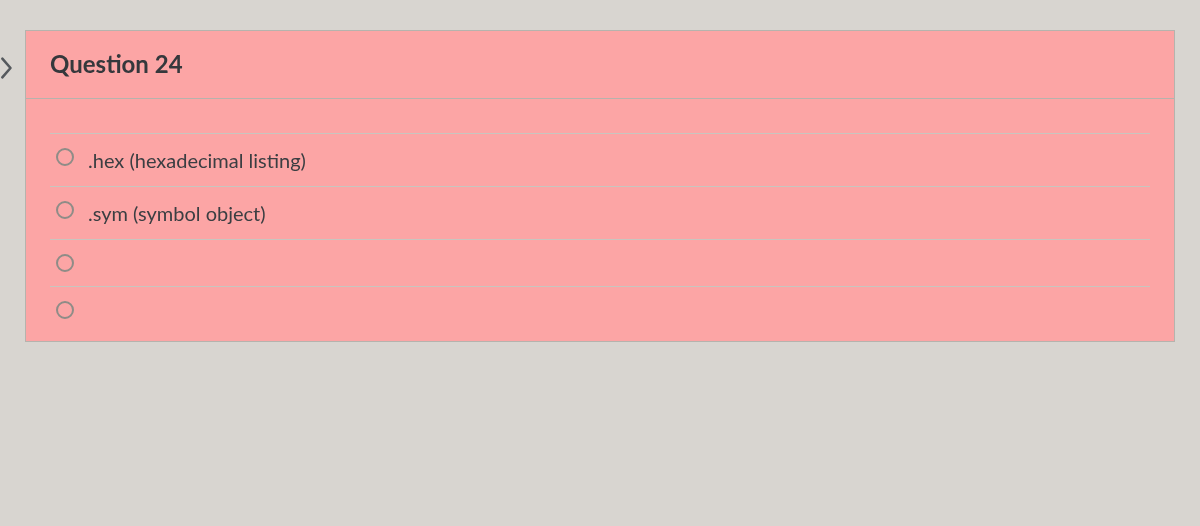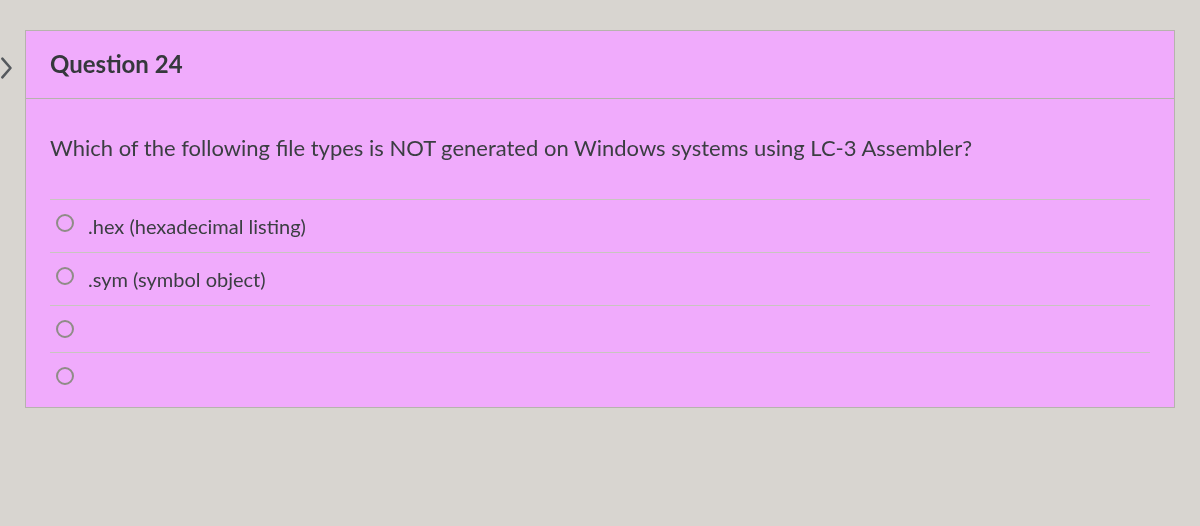--- a/index.html
+++ b/index.html
@@ -29,21 +29,21 @@
     }
     .side-chevron svg {
       width: 14px;
       height: 24px;
     }
     .question-card {
       position: absolute;
       left: 25px;
       top: 30px;
       right: 25px;
-      background: #f0abfc;
+      background: #fca5a5;
       border: 1px solid #b6b3ad;
     }
     .question-header {
       padding: 18px 24px 20px 24px;
       border-bottom: 1px solid #b6b3ad;
     }
     .question-title {
       font-size: 24px;
       font-weight: 700;
       color: #35383c;
@@ -93,21 +93,20 @@
   <svg viewBox="0 0 12 20" fill="none" stroke="currentColor" stroke-width="2.2" stroke-linecap="round" stroke-linejoin="round">
     <polyline points="2,2 9,10 2,18"></polyline>
   </svg>
 </div>
 
 <div class="question-card">
   <div class="question-header">
     <div class="question-title">Question 24</div>
   </div>
   <div class="question-body">
-    <div class="question-prompt">Which of the following file types is NOT generated on Windows systems using LC-3 Assembler?</div>
     <div class="options">
 
       <label class="option-row">
         <span class="radio-circle"></span>
         <span class="option-label">.hex (hexadecimal listing)</span>
       </label>
 
       <label class="option-row">
         <span class="radio-circle"></span>
         <span class="option-label">.sym (symbol object)</span>

